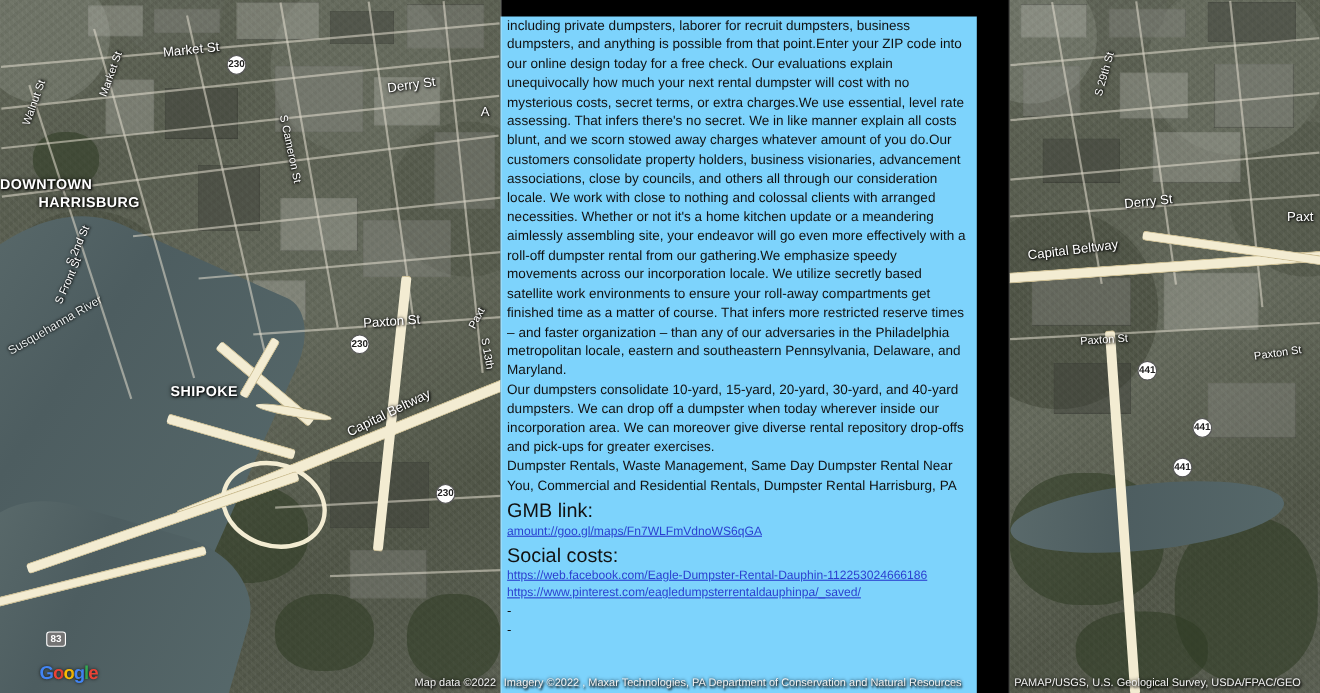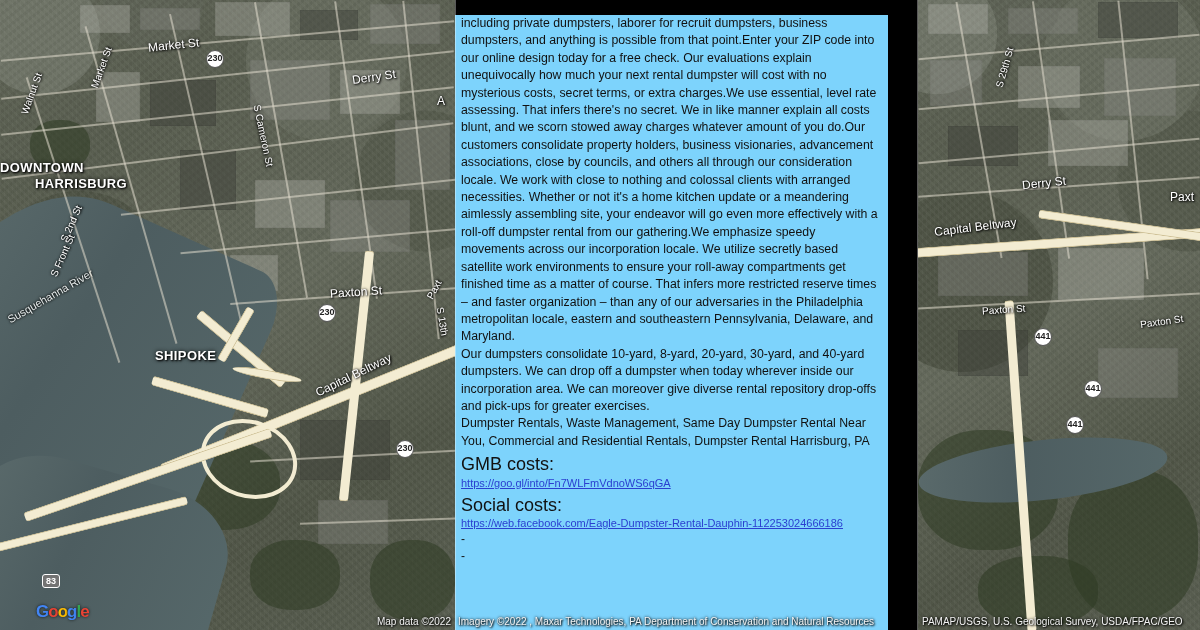--- a/index.html
+++ b/index.html
@@ -297,26 +297,27 @@
 
     <div class="google-logo">
       <span class="g-b">G</span><span class="g-r">o</span><span class="g-y">o</span><span class="g-b">g</span><span class="g-g">l</span><span class="g-r">e</span>
     </div>
     <div class="attribution attr-left">Map data ©2022</div>
   </div>
 
   <div class="doc">
     <div class="doc-inner">
       <p>including private dumpsters, laborer for recruit dumpsters, business dumpsters, and anything is possible from that point.Enter your ZIP code into our online design today for a free check. Our evaluations explain unequivocally how much your next rental dumpster will cost with no mysterious costs, secret terms, or extra charges.We use essential, level rate assessing. That infers there's no secret. We in like manner explain all costs blunt, and we scorn stowed away charges whatever amount of you do.Our customers consolidate property holders, business visionaries, advancement associations, close by councils, and others all through our consideration locale. We work with close to nothing and colossal clients with arranged necessities. Whether or not it's a home kitchen update or a meandering aimlessly assembling site, your endeavor will go even more effectively with a roll-off dumpster rental from our gathering.We emphasize speedy movements across our incorporation locale. We utilize secretly based satellite work environments to ensure your roll-away compartments get finished time as a matter of course. That infers more restricted reserve times – and faster organization – than any of our adversaries in the Philadelphia metropolitan locale, eastern and southeastern Pennsylvania, Delaware, and Maryland.</p>
-      <p>Our dumpsters consolidate 10-yard, 8-yard, 20-yard, 30-yard, and 40-yard dumpsters. We can drop off a dumpster when today wherever inside our incorporation area. We can moreover give diverse rental repository drop-offs and pick-ups for greater exercises.</p>
+      <p>Our dumpsters consolidate 10-yard, 15-yard, 20-yard, 30-yard, and 40-yard dumpsters. We can drop off a dumpster when today wherever inside our incorporation area. We can moreover give diverse rental repository drop-offs and pick-ups for greater exercises.</p>
       <p>Dumpster Rentals, Waste Management, Same Day Dumpster Rental Near You, Commercial and Residential Rentals, Dumpster Rental Harrisburg, PA</p>
-      <h2>GMB costs:</h2>
-      <a href="#">https://goo.gl/into/Fn7WLFmVdnoWS6qGA</a>
+      <h2>GMB link:</h2>
+      <a href="#">amount://goo.gl/maps/Fn7WLFmVdnoWS6qGA</a>
       <h2>Social costs:</h2>
       <a href="#">https://web.facebook.com/Eagle-Dumpster-Rental-Dauphin-112253024666186</a>
+      <a href="#">https://www.pinterest.com/eagledumpsterrentaldauphinpa/_saved/</a>
       <div class="dash">-</div>
       <div class="dash">-</div>
     </div>
   </div>
   <div class="doc-divider-l" style="left:455px;"></div>
   <div class="doc-divider-r" style="left:917px;"></div>
   <div class="attribution attr-mid">Imagery ©2022 , Maxar Technologies, PA Department of Conservation and Natural Resources</div>
 
   <div class="map map-right">
     <div class="sat-base"></div>

